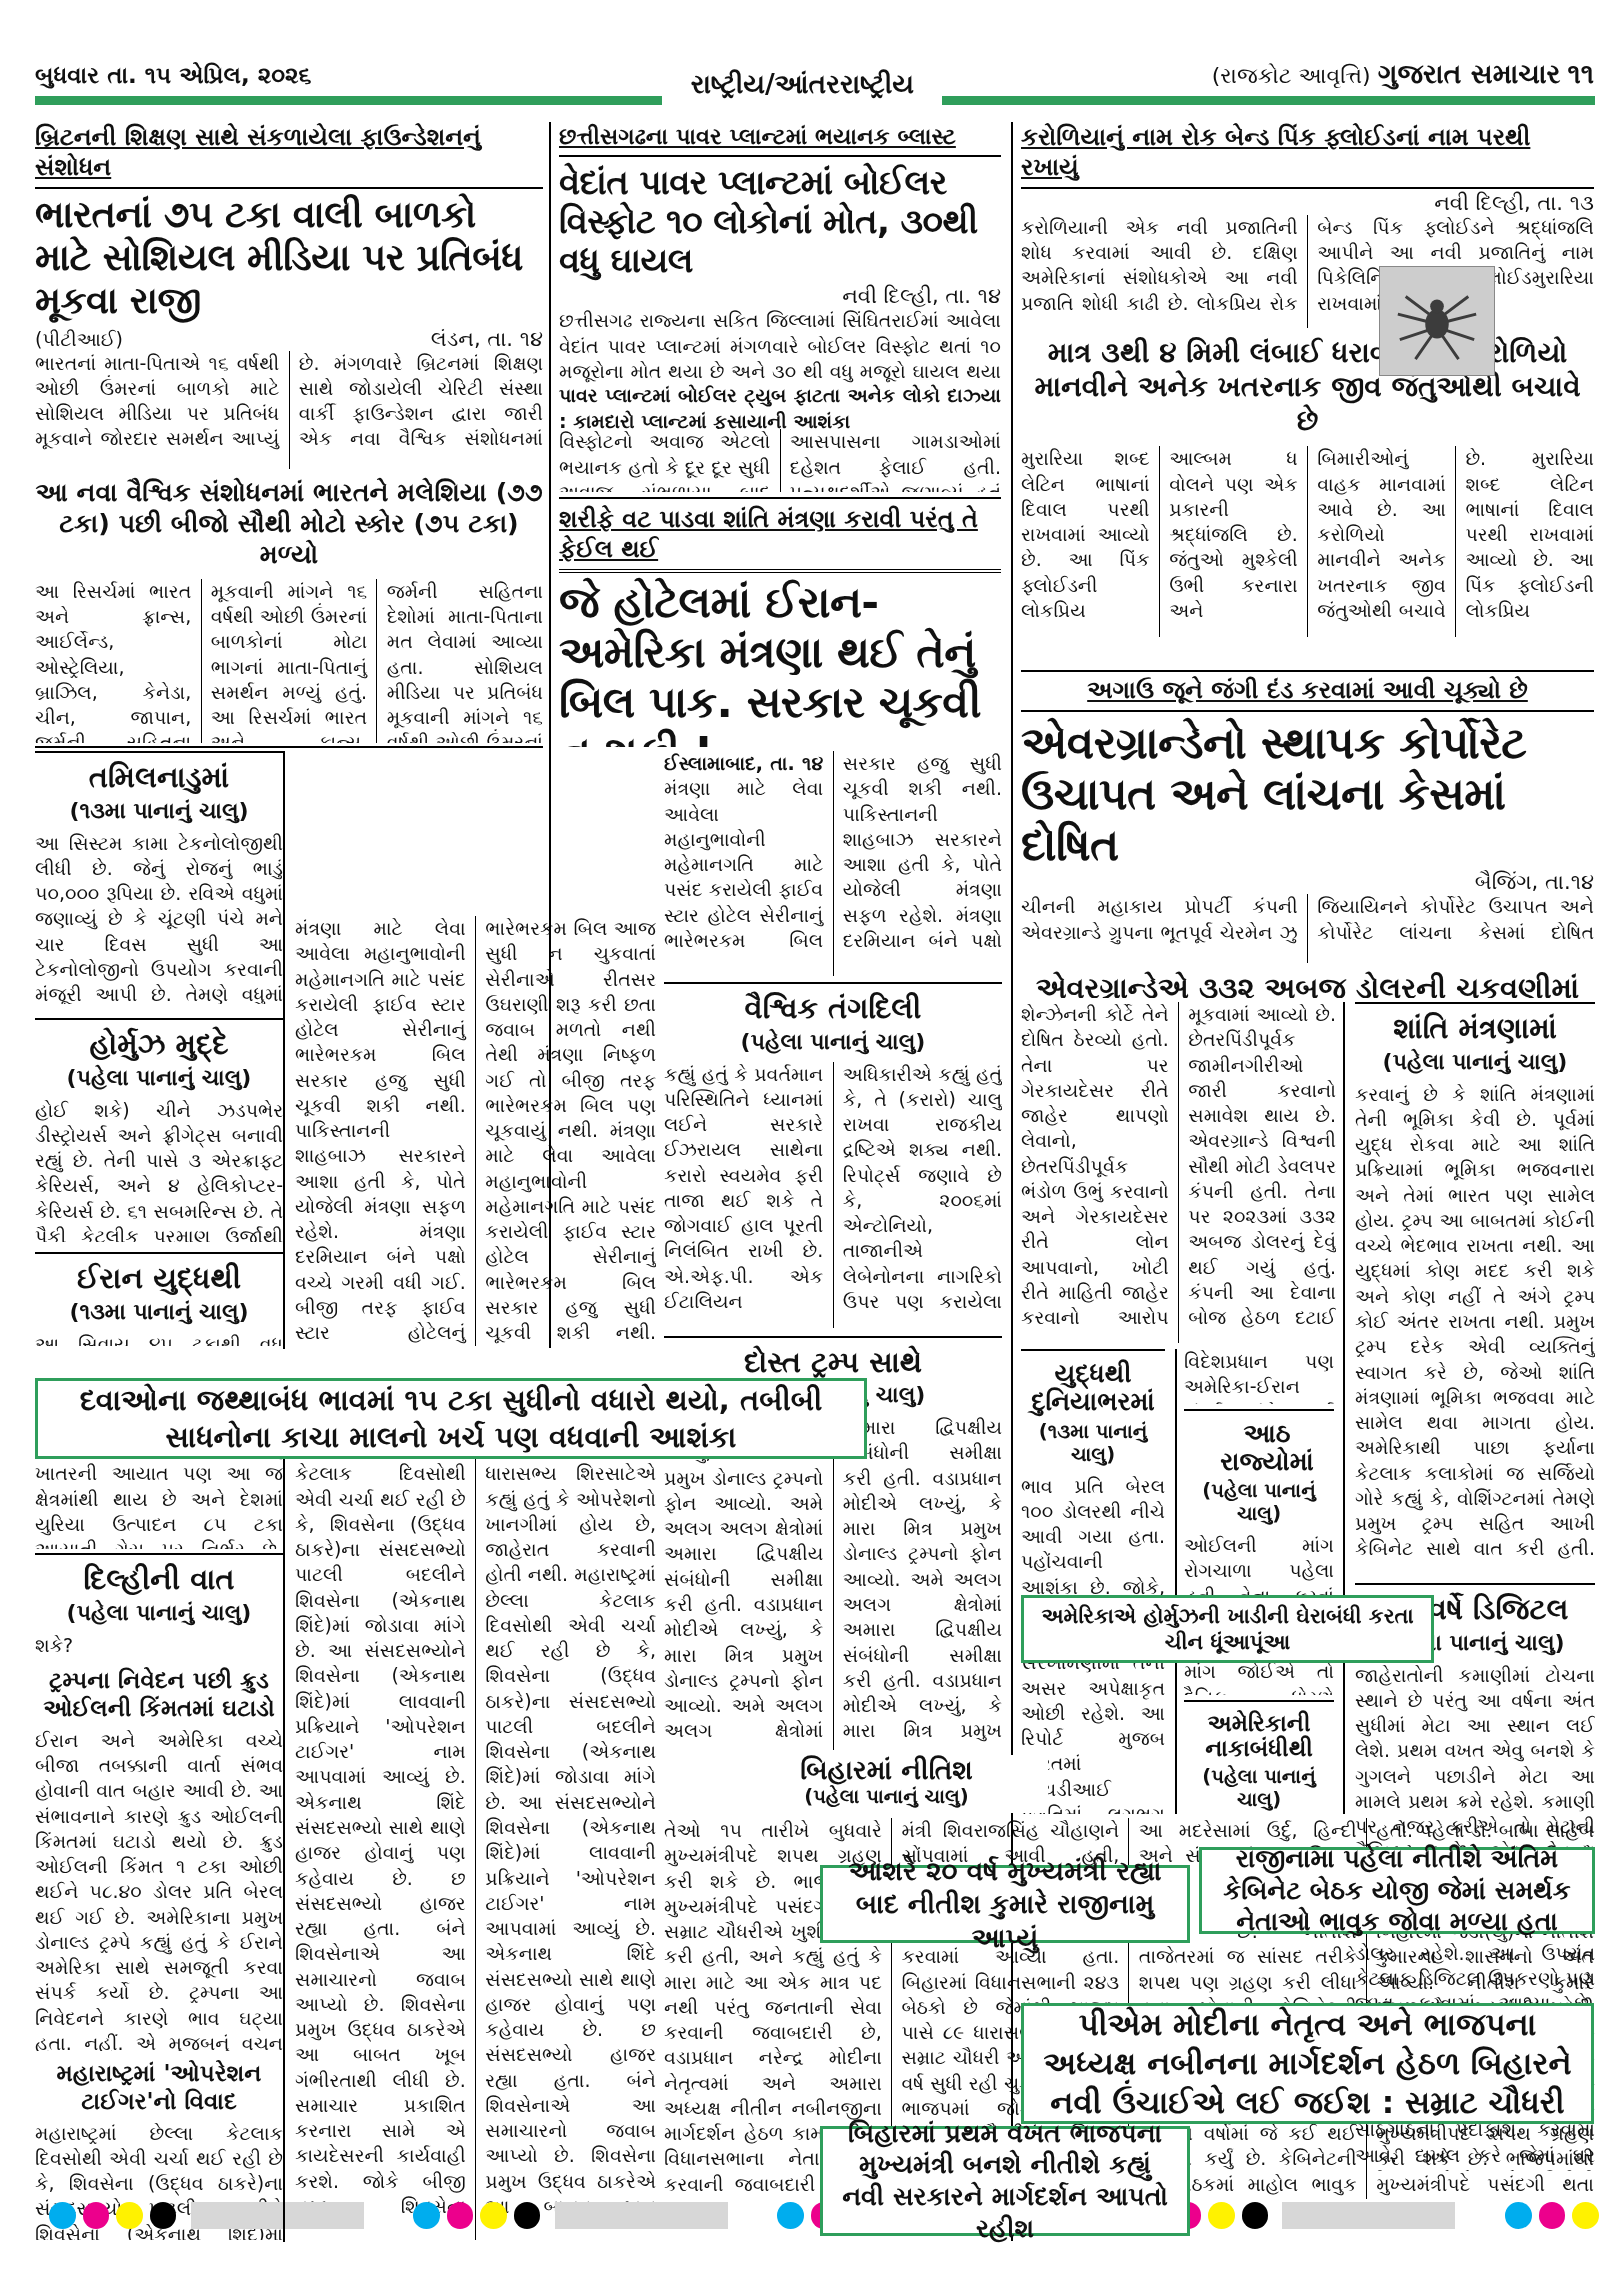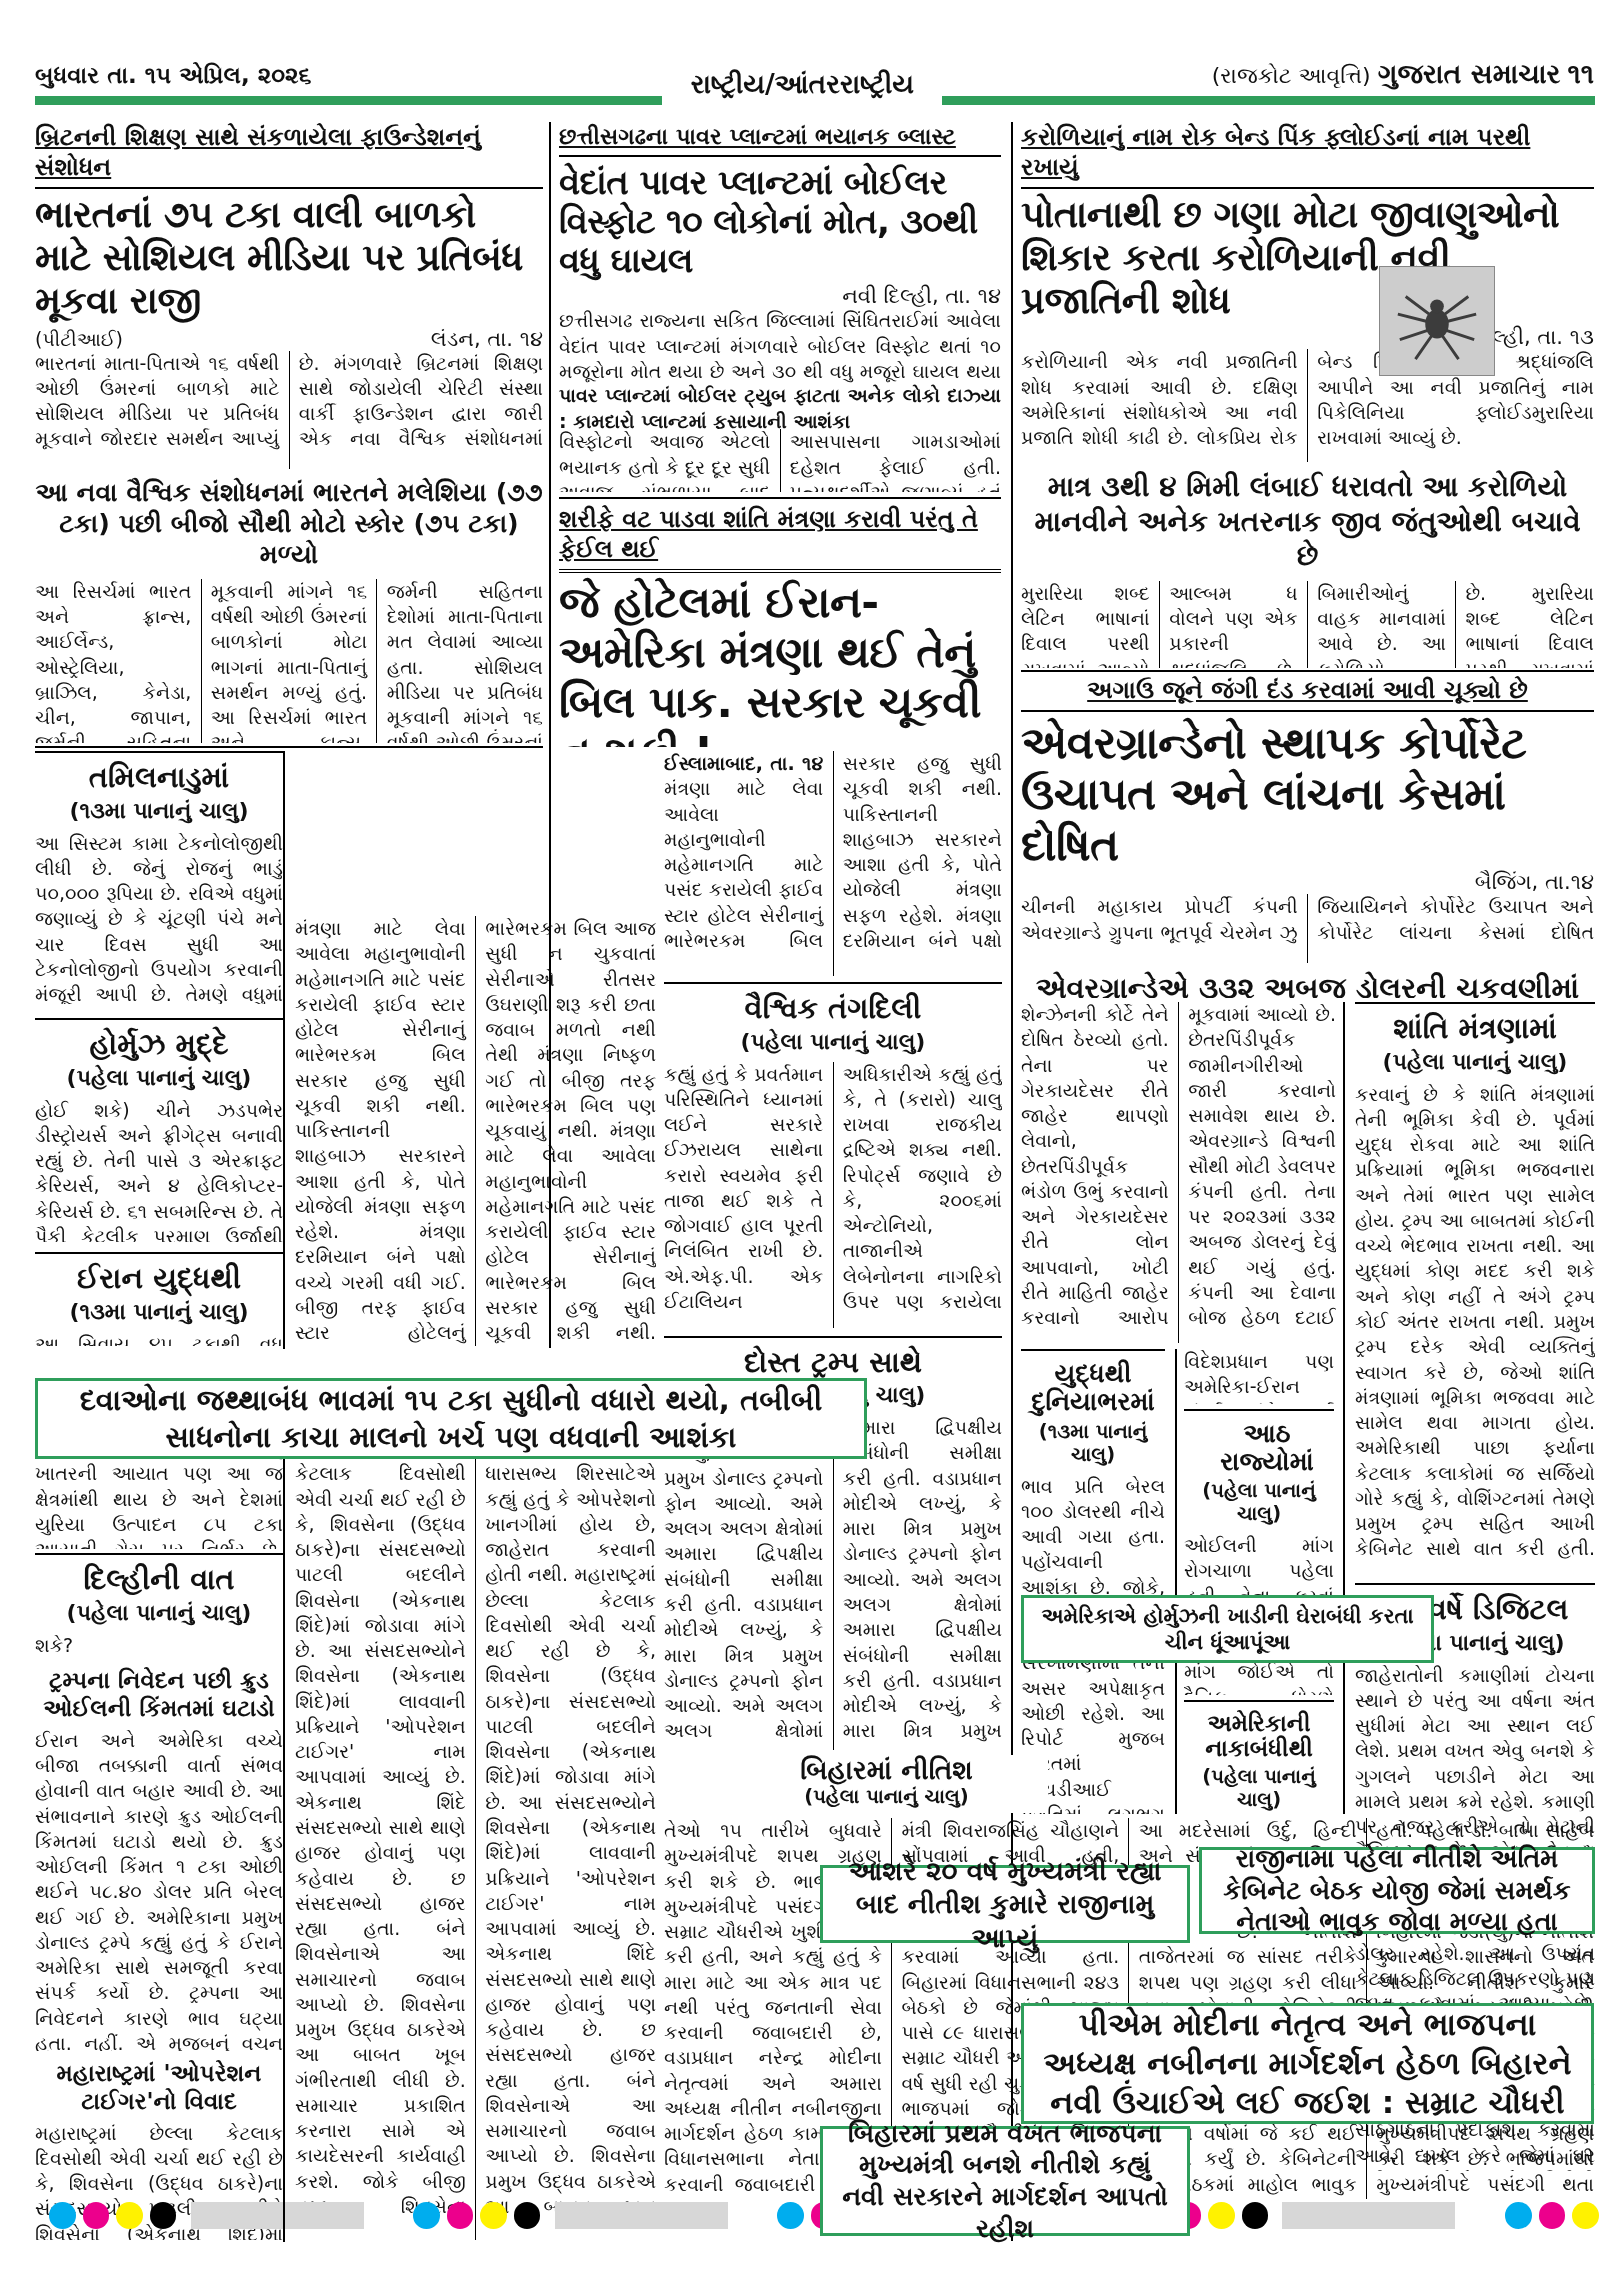--- a/index.html
+++ b/index.html
@@ -88,21 +88,20 @@
     <div class="headline h76">જે હોટેલમાં ઈરાન-અમેરિકા મંત્રણા થઈ તેનું બિલ પાક. સરકાર ચૂકવી ન શકી !</div>
   </div>
   <div class="abs body cols2" style="left:295px;top:916px;width:361px;height:430px;">મંત્રણા માટે લેવા આવેલા મહાનુભાવોની મહેમાનગતિ માટે પસંદ કરાયેલી ફાઈવ સ્ટાર હોટેલ સેરીનાનું ભારેભરકમ બિલ સરકાર હજુ સુધી ચૂકવી શકી નથી.  પાકિસ્તાનની શાહબાઝ સરકારને આશા હતી કે, પોતે યોજેલી મંત્રણા સફળ રહેશે. મંત્રણા દરમિયાન બંને પક્ષો વચ્ચે ગરમી વધી ગઈ. બીજી તરફ ફાઈવ સ્ટાર હોટેલનું ભારેભરકમ બિલ આજ સુધી ન ચુકવાતાં સેરીનાએ રીતસર ઉઘરાણી શરૂ કરી છતા જવાબ મળતો નથી તેથી મંત્રણા નિષ્ફળ ગઈ તો બીજી તરફ ભારેભરકમ બિલ પણ ચૂકવાયું નથી.  મંત્રણા માટે લેવા આવેલા મહાનુભાવોની મહેમાનગતિ માટે પસંદ કરાયેલી ફાઈવ સ્ટાર હોટેલ સેરીનાનું ભારેભરકમ બિલ સરકાર હજુ સુધી ચૂકવી શકી નથી.  પાકિસ્તાનની શાહબાઝ સરકારને આશા હતી કે, પોતે યોજેલી મંત્રણા સફળ રહેશે. મંત્રણા દરમિયાન બંને પક્ષો વચ્ચે ગરમી વધી ગઈ. બીજી તરફ ફાઈવ સ્ટાર હોટેલનું ભારેભરકમ બિલ આજ સુધી ન ચુકવાતાં સેરીનાએ રીતસર ઉઘરાણી શરૂ કરી છતા જવાબ મળતો નથી તેથી મંત્રણા નિષ્ફળ ગઈ તો બીજી તરફ ભારેભરકમ બિલ પણ ચૂકવાયું નથી.  મંત્રણા માટે લેવા આવેલા મહાનુભાવોની મહેમાનગતિ માટે પસંદ કરાયેલી ફાઈવ સ્ટાર હોટેલ સેરીનાનું ભારેભરકમ બિલ સરકાર હજુ સુધી ચૂકવી શકી નથી.  પાકિસ્તાનની શાહબાઝ સરકારને આશા હતી કે, પોતે યોજેલી મંત્રણા સફળ રહેશે. મંત્રણા દરમિયાન બંને પક્ષો વચ્ચે ગરમી વધી ગઈ. બીજી તરફ ફાઈવ સ્ટાર હોટેલનું ભારેભરકમ બિલ આજ સુધી ન ચુકવાતાં સેરીનાએ રીતસર ઉઘરાણી શરૂ કરી છતા જવાબ મળતો નથી તેથી મંત્રણા નિષ્ફળ ગઈ તો બીજી તરફ ભારેભરકમ બિલ પણ ચૂકવાયું નથી.  મંત્રણા માટે લેવા આવેલા મહાનુભાવોની મહેમાનગતિ માટે પસંદ કરાયેલી ફાઈવ સ્ટાર હોટેલ સેરીનાનું ભારેભરકમ બિલ સરકાર હજુ સુધી ચૂકવી શકી નથી.  પાકિસ્તાનની શાહબાઝ સરકારને આશા હતી કે, પોતે યોજેલી મંત્રણા સફળ રહેશે. મંત્રણા દરમિયાન બંને પક્ષો વચ્ચે ગરમી વધી ગઈ. બીજી તરફ ફાઈવ સ્ટાર હોટેલનું ભારેભરકમ બિલ આજ સુધી ન ચુકવાતાં સેરીનાએ રીતસર ઉઘરાણી શરૂ કરી છતા જવાબ મળતો નથી તેથી મંત્રણા નિષ્ફળ ગઈ તો બીજી તરફ ભારેભરકમ બિલ પણ ચૂકવાયું નથી.</div>
   <div class="abs body cols2" style="left:664px;top:751px;width:338px;height:225px;">
     <span style="font-weight:bold;">ઈસ્લામાબાદ, તા. ૧૪</span>
     <span>મંત્રણા માટે લેવા આવેલા મહાનુભાવોની મહેમાનગતિ માટે પસંદ કરાયેલી ફાઈવ સ્ટાર હોટેલ સેરીનાનું ભારેભરકમ બિલ સરકાર હજુ સુધી ચૂકવી શકી નથી.  પાકિસ્તાનની શાહબાઝ સરકારને આશા હતી કે, પોતે યોજેલી મંત્રણા સફળ રહેશે. મંત્રણા દરમિયાન બંને પક્ષો વચ્ચે ગરમી વધી ગઈ. બીજી તરફ ફાઈવ સ્ટાર હોટેલનું ભારેભરકમ બિલ આજ સુધી ન ચુકવાતાં સેરીનાએ રીતસર ઉઘરાણી શરૂ કરી છતા જવાબ મળતો નથી તેથી મંત્રણા નિષ્ફળ ગઈ તો બીજી તરફ ભારેભરકમ બિલ પણ ચૂકવાયું નથી.  મંત્રણા માટે લેવા આવેલા મહાનુભાવોની મહેમાનગતિ માટે પસંદ કરાયેલી ફાઈવ સ્ટાર હોટેલ સેરીનાનું ભારેભરકમ બિલ સરકાર હજુ સુધી ચૂકવી શકી નથી.  પાકિસ્તાનની શાહબાઝ સરકારને આશા હતી કે, પોતે યોજેલી મંત્રણા સફળ રહેશે. મંત્રણા દરમિયાન બંને પક્ષો વચ્ચે ગરમી વધી ગઈ. બીજી તરફ ફાઈવ સ્ટાર હોટેલનું ભારેભરકમ બિલ આજ સુધી ન ચુકવાતાં સેરીનાએ રીતસર ઉઘરાણી શરૂ કરી છતા જવાબ મળતો નથી તેથી મંત્રણા નિષ્ફળ ગઈ તો બીજી તરફ ભારેભરકમ બિલ પણ ચૂકવાયું નથી.</span>
   </div>
 
   <div class="abs" style="left:1021px;top:122px;width:573px;height:546px;overflow:hidden;">
     <div class="kicker">કરોળિયાનું નામ રોક બેન્ડ પિંક ફ્લોઈડનાં નામ પરથી રખાયું</div>
-    <div class="headline h66">પોતાનાથી છ ગણા મોટા જીવાણુઓનો શિકાર કરતા કરોળિયાની નવી પ્રજાતિની શોધ</div>
     <div class="dateline" style="margin-top:2.3px;">નવી દિલ્હી, તા. ૧૩</div>
     <div class="body cols2" style="height:113px;">કરોળિયાની એક નવી પ્રજાતિની શોધ કરવામાં આવી છે. દક્ષિણ અમેરિકાનાં સંશોધકોએ આ નવી પ્રજાતિ શોધી કાઢી છે. લોકપ્રિય રોક બેન્ડ પિંક ફ્લોઈડને શ્રદ્ધાંજલિ આપીને આ નવી પ્રજાતિનું નામ પિકેલિનિયા ફ્લોઈડમુરારિયા રાખવામાં આવ્યું છે.</div>
     <div class="subhead s48">માત્ર ૩થી ૪ મિમી લંબાઈ ધરાવતો આ કરોળિયો માનવીને અનેક ખતરનાક જીવ જંતુઓથી બચાવે છે</div>
     <div class="body cols4" style="height:191px;margin-top:8px;">મુરારિયા શબ્દ લેટિન ભાષાનાં દિવાલ પરથી રાખવામાં આવ્યો છે. આ પિંક ફ્લોઈડની લોકપ્રિય આલ્બમ ધ વોલને પણ એક પ્રકારની શ્રદ્ધાંજલિ છે.  જંતુઓ મુશ્કેલી ઉભી કરનારા અને બિમારીઓનું વાહક માનવામાં આવે છે. આ કરોળિયો માનવીને અનેક ખતરનાક જીવ જંતુઓથી બચાવે છે.  મુરારિયા શબ્દ લેટિન ભાષાનાં દિવાલ પરથી રાખવામાં આવ્યો છે. આ પિંક ફ્લોઈડની લોકપ્રિય આલ્બમ ધ વોલને પણ એક પ્રકારની શ્રદ્ધાંજલિ છે.  જંતુઓ મુશ્કેલી ઉભી કરનારા અને બિમારીઓનું વાહક માનવામાં આવે છે. આ કરોળિયો માનવીને અનેક ખતરનાક જીવ જંતુઓથી બચાવે છે.  મુરારિયા શબ્દ લેટિન ભાષાનાં દિવાલ પરથી રાખવામાં આવ્યો છે. આ પિંક ફ્લોઈડની લોકપ્રિય આલ્બમ ધ વોલને પણ એક પ્રકારની શ્રદ્ધાંજલિ છે.  જંતુઓ મુશ્કેલી ઉભી કરનારા અને બિમારીઓનું વાહક માનવામાં આવે છે. આ કરોળિયો માનવીને અનેક ખતરનાક જીવ જંતુઓથી બચાવે છે.  મુરારિયા શબ્દ લેટિન ભાષાનાં દિવાલ પરથી રાખવામાં આવ્યો છે. આ પિંક ફ્લોઈડની લોકપ્રિય આલ્બમ ધ વોલને પણ એક પ્રકારની શ્રદ્ધાંજલિ છે.  જંતુઓ મુશ્કેલી ઉભી કરનારા અને બિમારીઓનું વાહક માનવામાં આવે છે. આ કરોળિયો માનવીને અનેક ખતરનાક જીવ જંતુઓથી બચાવે છે.</div>
   </div>
   <div class="abs photo" style="left:1379px;top:266px;width:116px;height:110px;">
     <svg width="98" height="92" viewBox="0 0 100 94">
       <g stroke="#3c3c3c" stroke-width="3" fill="none">
         <path d="M42 40 L18 22 M42 48 L10 40 M42 56 L12 66 M46 60 L28 86"></path>
         <path d="M58 40 L82 22 M58 48 L90 40 M58 56 L88 66 M54 60 L72 86"></path>

